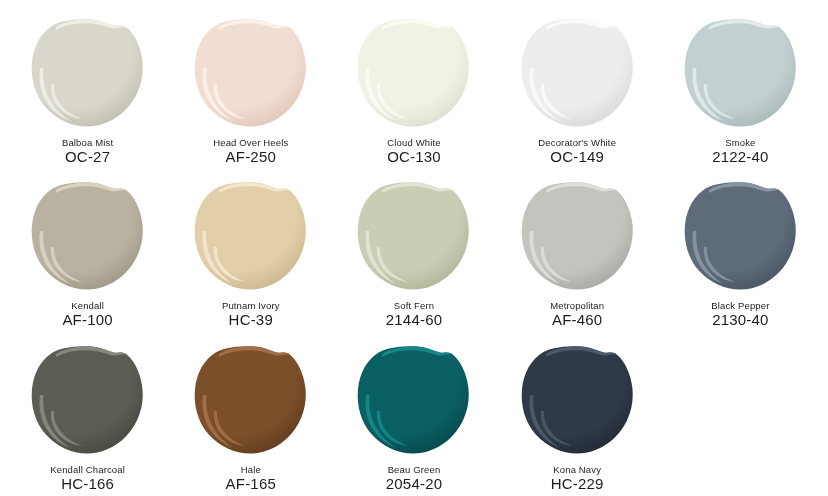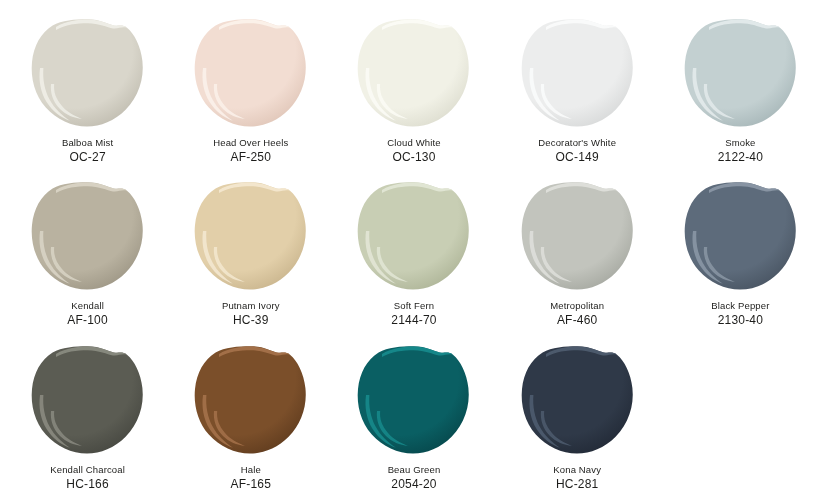--- a/index.html
+++ b/index.html
@@ -45,21 +45,21 @@
   .swatch-label {
     margin-top: 8px;
     font-size: 9.5px;
     line-height: 14px;
     letter-spacing: 0.15px;
     text-align: center;
     color: #1d1d1b;
     white-space: nowrap;
   }
   .swatch-code {
-    font-size: 12px;
+    font-size: 15px;
     line-height: 14px;
     letter-spacing: 0.2px;
     text-align: left;
     color: #1d1d1b;
     white-space: nowrap;
   }
 </style>
 </head>
 <body>
 
@@ -207,21 +207,21 @@
               <stop offset="100%" stop-color="#a4ab8d"></stop>
             </radialGradient>
           </defs>
           <path d="M57.5 1.2 C70.5 1.2 78.0 6.2 83.5 7.4 C88.6 8.5 92.4 6.0 97.0 9.8 C104.4 15.8 110.8 28.6 112.4 43.0 C114.4 61.0 108.2 79.0 95.6 91.8 C84.6 103.0 70.6 108.6 57.0 108.6 C41.8 108.6 26.6 101.8 15.8 89.6 C4.8 77.2 0.4 60.0 2.0 44.0 C3.6 28.0 11.0 14.6 22.6 7.6 C31.6 2.2 45.0 1.2 57.5 1.2 Z" fill="url(#g7)"></path>
           <path d="M26 9 C36 3 48 1.6 58 1.6 C70 1.6 78 6.2 84 7.4 C89 8.4 93 6.2 97 9.8 C92 8.2 88 11.2 83 10.4 C77 9.4 69 5.2 57.8 5.2 C47 5.2 35 6.6 26 12 Z" fill="#e2e6d5" opacity="0.95"></path>
           <path d="M10.0 50 C8.4 62 10.4 74 16.6 84 C22.4 93.4 31 99.6 40 102.8 C32 97.6 24.4 90.6 19.6 81.6 C14.4 71.8 12.6 61 13.4 50 Z" fill="#e2e6d5" opacity="0.9"></path>
           <path d="M21 66 C20 75 23 84 30 91 C36 97 44 100 52 101 C45 98 37 94 32 88 C26 81 23.4 74 24.2 66 Z" fill="#e2e6d5" opacity="0.85"></path>
         </svg>
       </div>
       <div class="swatch-label">Soft Fern</div>
-      <div class="swatch-code">2144-70</div>
+      <div class="swatch-code">2144-60</div>
     </div>
     <div class="swatch-cell">
       <div class="blob-wrap">
         <svg class="blob-svg" viewBox="0 0 115 110">
           <defs>
             <radialGradient id="g8" cx="0.38" cy="0.30" r="0.85">
               <stop offset="0%" stop-color="#c2c4bd"></stop>
               <stop offset="62%" stop-color="#c2c4bd"></stop>
               <stop offset="100%" stop-color="#9b9e96"></stop>
             </radialGradient>
@@ -321,15 +321,15 @@
               <stop offset="100%" stop-color="#1d2430"></stop>
             </radialGradient>
           </defs>
           <path d="M57.5 1.2 C70.5 1.2 78.0 6.2 83.5 7.4 C88.6 8.5 92.4 6.0 97.0 9.8 C104.4 15.8 110.8 28.6 112.4 43.0 C114.4 61.0 108.2 79.0 95.6 91.8 C84.6 103.0 70.6 108.6 57.0 108.6 C41.8 108.6 26.6 101.8 15.8 89.6 C4.8 77.2 0.4 60.0 2.0 44.0 C3.6 28.0 11.0 14.6 22.6 7.6 C31.6 2.2 45.0 1.2 57.5 1.2 Z" fill="url(#g14)"></path>
           <path d="M26 9 C36 3 48 1.6 58 1.6 C70 1.6 78 6.2 84 7.4 C89 8.4 93 6.2 97 9.8 C92 8.2 88 11.2 83 10.4 C77 9.4 69 5.2 57.8 5.2 C47 5.2 35 6.6 26 12 Z" fill="#4e5c6f" opacity="0.95"></path>
           <path d="M10.0 50 C8.4 62 10.4 74 16.6 84 C22.4 93.4 31 99.6 40 102.8 C32 97.6 24.4 90.6 19.6 81.6 C14.4 71.8 12.6 61 13.4 50 Z" fill="#4e5c6f" opacity="0.9"></path>
           <path d="M21 66 C20 75 23 84 30 91 C36 97 44 100 52 101 C45 98 37 94 32 88 C26 81 23.4 74 24.2 66 Z" fill="#4e5c6f" opacity="0.85"></path>
         </svg>
       </div>
       <div class="swatch-label">Kona Navy</div>
-      <div class="swatch-code">HC-281</div>
+      <div class="swatch-code">HC-229</div>
     </div>
   </div>
 
 </body></html>

